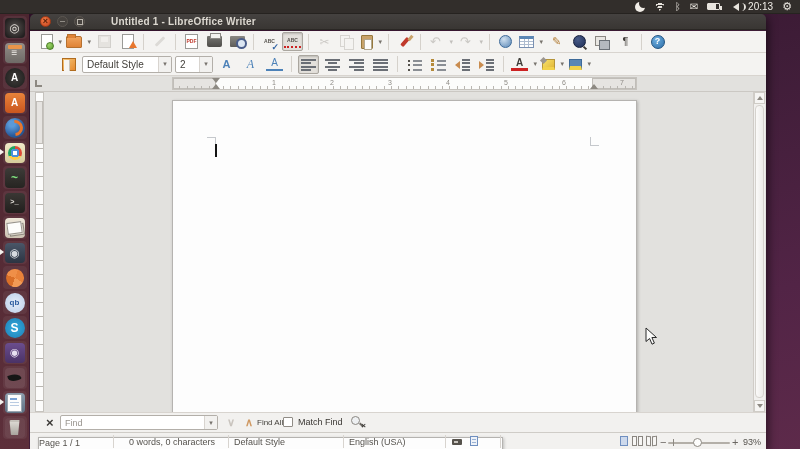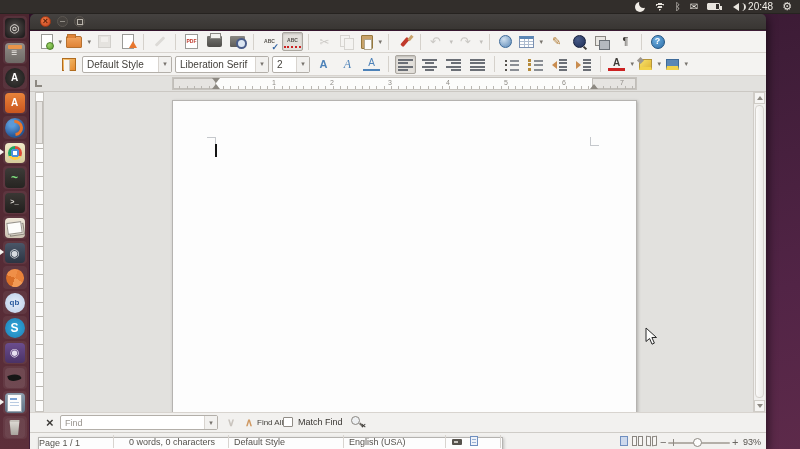--- a/index.html
+++ b/index.html
@@ -232,21 +232,21 @@
         <span class="ind">
           <span class="ishape ind-mail">✉</span>
         </span>
         <span class="ind">
           <span class="ishape ind-batt"></span>
         </span>
         <span class="ind">
           <span class="ishape ind-vol"></span>
         </span>
         <span class="ind">
-          <span class="ishape ind-clock">20:48</span>
+          <span class="ishape ind-clock">20:13</span>
         </span>
         <span class="ind">
           <span class="ishape ind-gear">⚙</span>
         </span>
       </div>
   </div>
 
   <div class="launcher">
 
   <div class="ltile">
@@ -300,20 +300,21 @@
       <div class="ltile">
         <span class="lico lg-trash"></span>
       </div>
     </div>
 
   <div class="window">
     <div class="titlebar">
       <span class="wc wc-close">×</span>
       <span class="wc wc-min">–</span>
       <span class="wc wc-max"></span>
+      <span class="title">Untitled 1 - LibreOffice Writer</span>
     </div>
 
     <div class="toolbar std">
 
     <span class="tbtn dropdown">
           <span class="icon ic-new"></span>
         </span>
         <span class="tbtn dropdown">
           <span class="icon ic-open"></span>
         </span>
@@ -389,24 +390,20 @@
           <span class="icon ic-help">?</span>
         </span>
       </div>
 
     <div class="toolbar fmt">
       <span class="tbtn">
           <span class="icon ic-styles"></span>
         </span>
       <span class="combo w90">
           <span class="combo-text">Default Style</span>
-          <span class="combo-arrow"></span>
-        </span>
-      <span class="combo w94">
-          <span class="combo-text">Liberation Serif</span>
           <span class="combo-arrow"></span>
         </span>
       <span class="combo w38">
           <span class="combo-text">2</span>
           <span class="combo-arrow"></span>
         </span>
       <span class="tgroup">
         
       <span class="tbtn">
             <span class="icon ic-bold">A</span>

